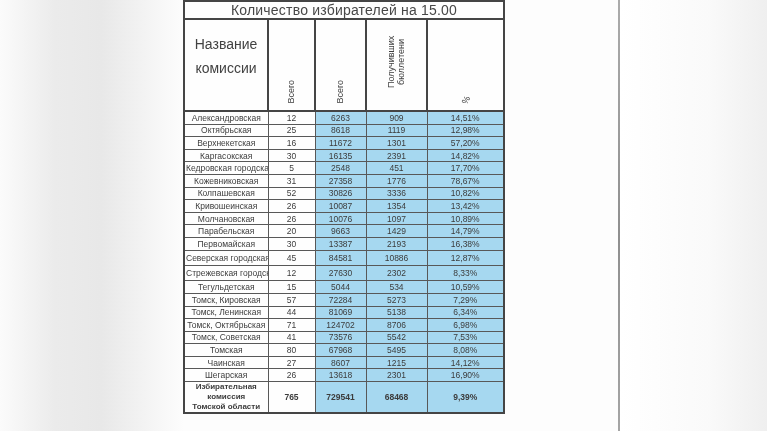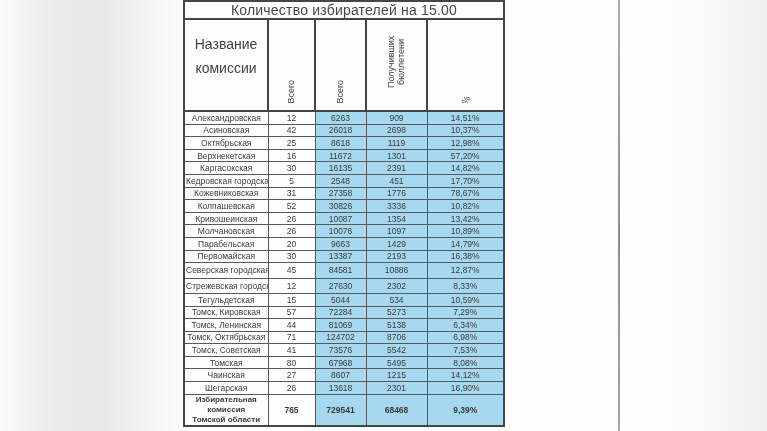--- a/index.html
+++ b/index.html
@@ -75,27 +75,20 @@
       </thead>
       <tbody id="table-body">
           <tr>
             <td>Александровская</td>
             <td>12</td>
             <td class="blue">6263</td>
             <td class="blue">909</td>
             <td class="blue">14,51%</td>
           </tr>
           <tr>
-            <td>Асиновская</td>
-            <td>42</td>
-            <td class="blue">26018</td>
-            <td class="blue">2698</td>
-            <td class="blue">10,37%</td>
-          </tr>
-          <tr>
             <td>Октябрьская</td>
             <td>25</td>
             <td class="blue">8618</td>
             <td class="blue">1119</td>
             <td class="blue">12,98%</td>
           </tr>
           <tr>
             <td>Верхнекетская</td>
             <td>16</td>
             <td class="blue">11672</td>

